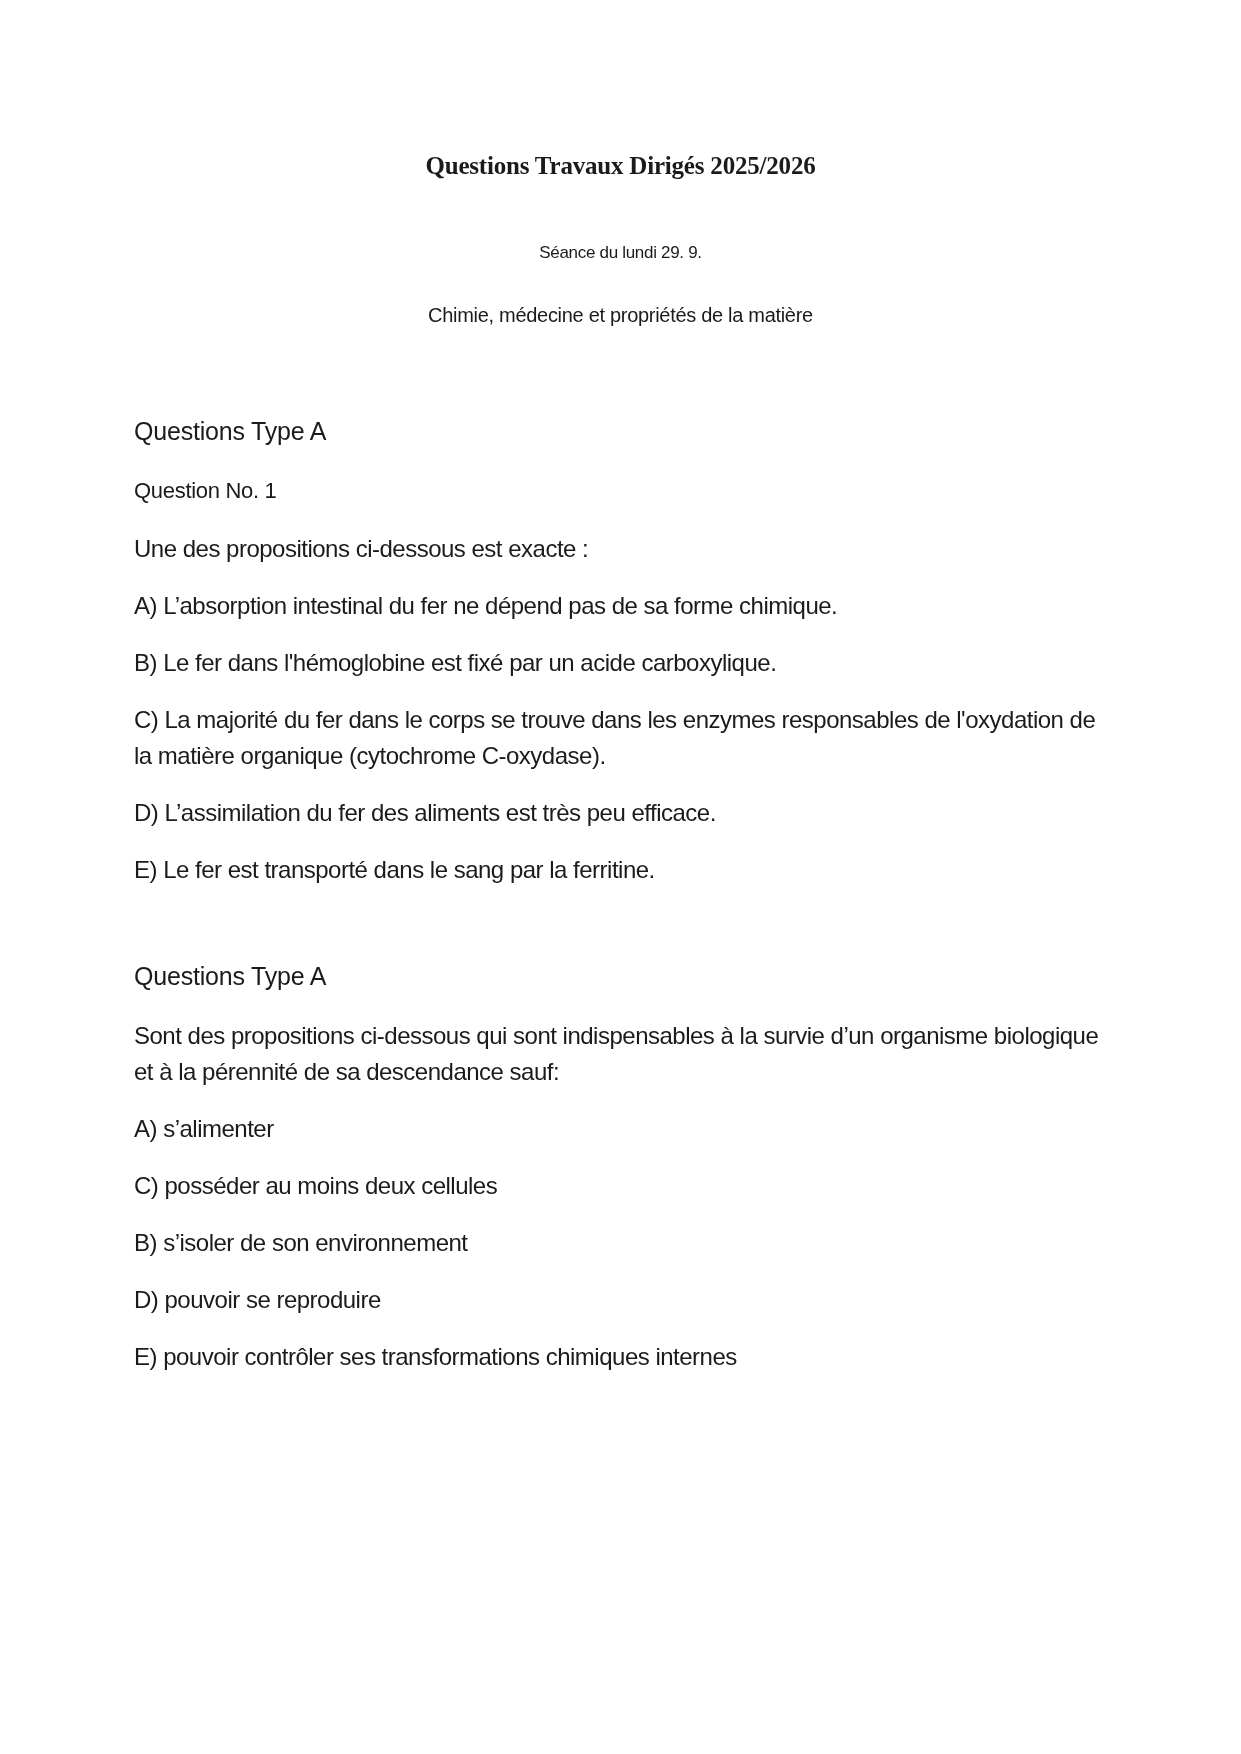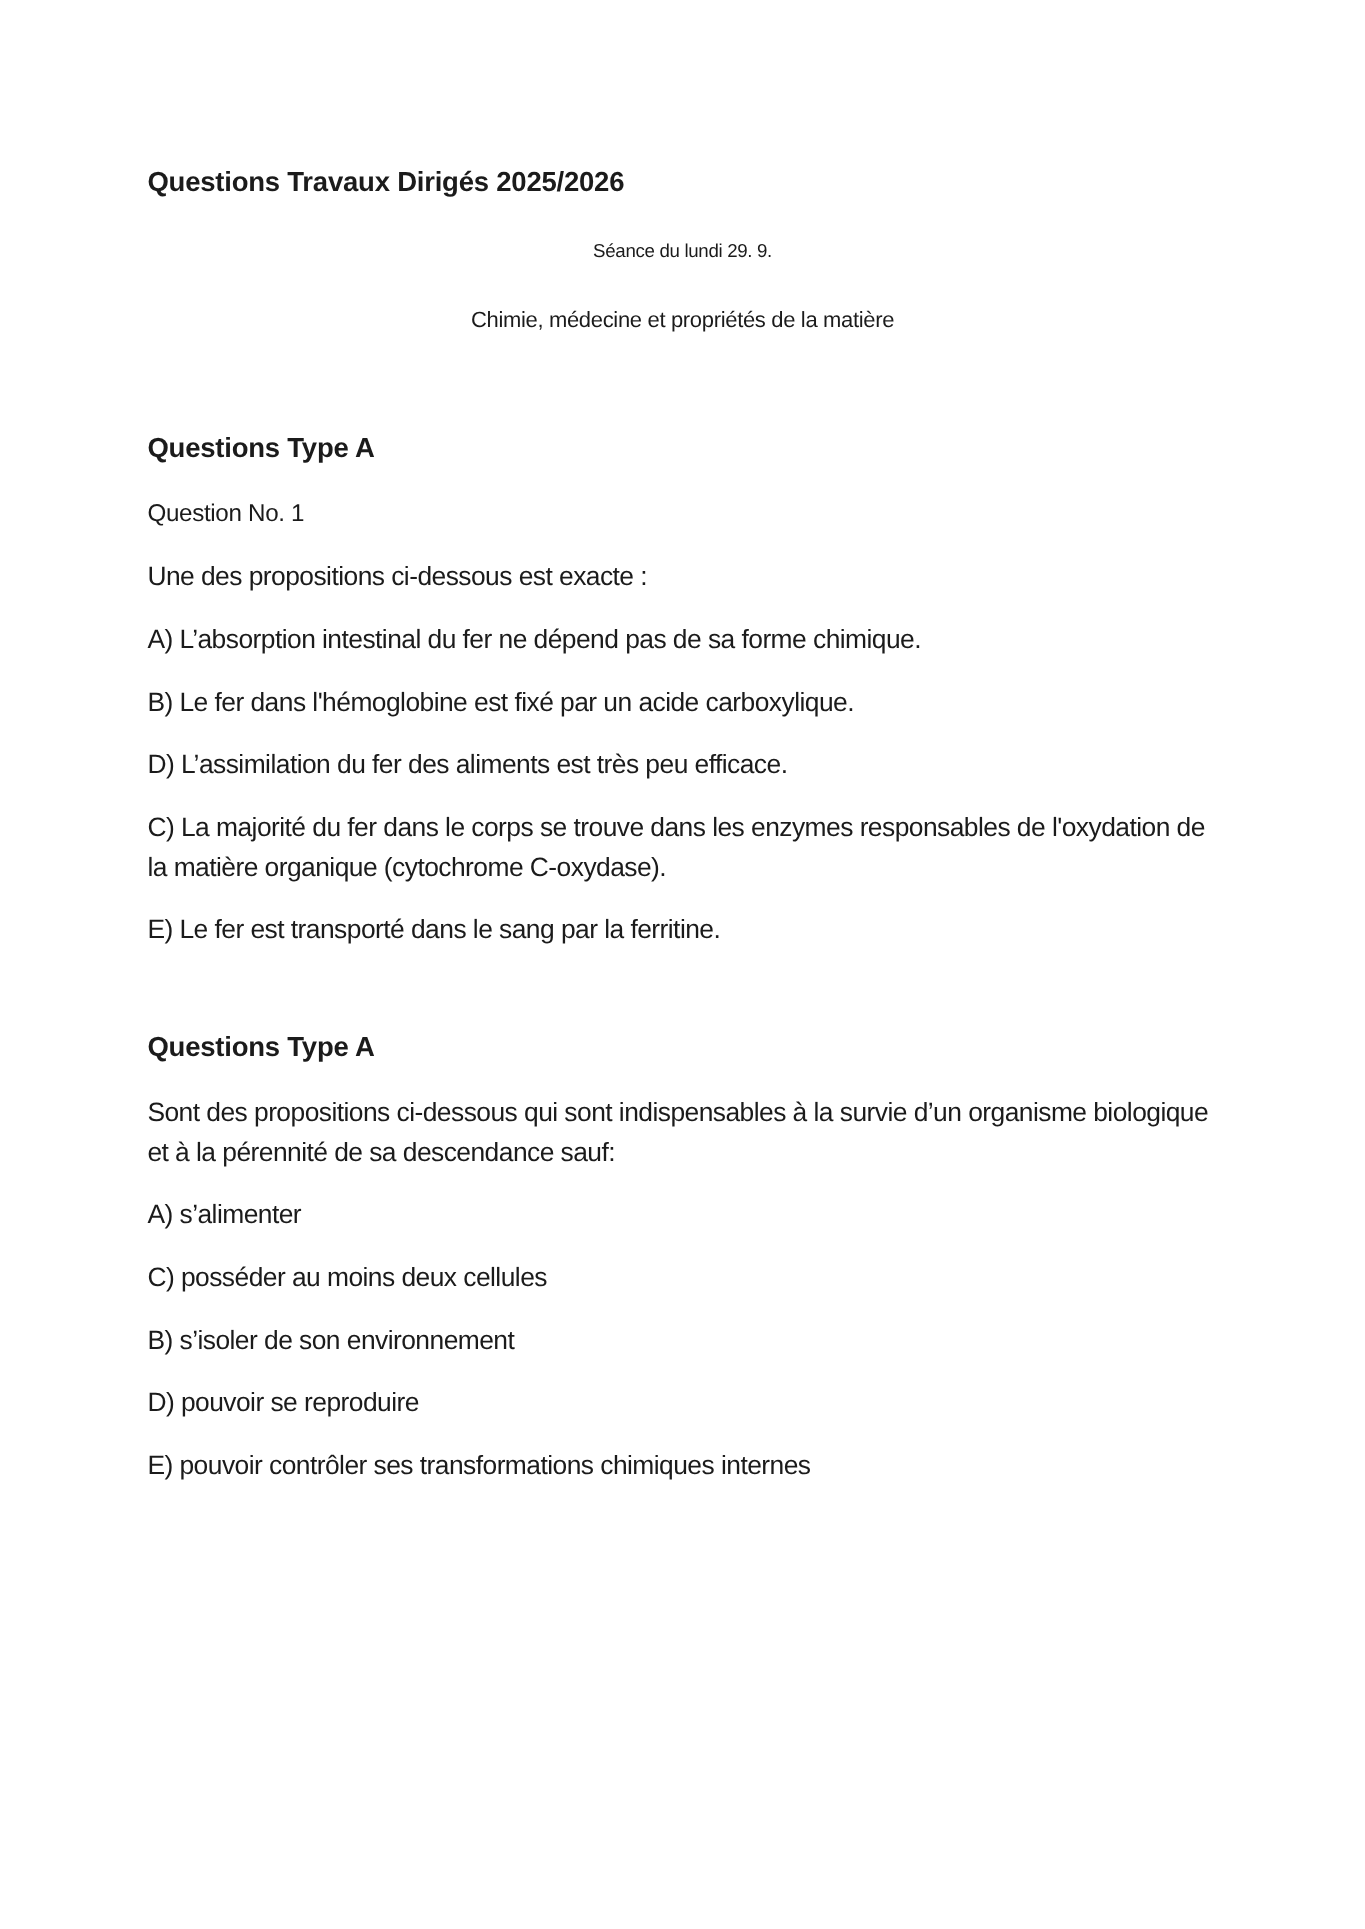--- a/index.html
+++ b/index.html
@@ -20,23 +20,25 @@
     width: 1241px;
     height: 1754px;
     background: #ffffff;
     padding: 150px 134px 0 134px;
   }
 
   
   .doc-title {
     font-size: 25px;
     font-weight: 700;
+    text-align: center;
     line-height: 32px;
     letter-spacing: -0.2px;
-    margin-bottom: 32px;
+    margin-bottom: 56px;
+    font-family: Liberation Serif, serif;
   }
 
   .doc-session {
     font-size: 17px;
     font-weight: 400;
     text-align: center;
     line-height: 30px;
     letter-spacing: -0.3px;
     margin-bottom: 32px;
   }
@@ -52,21 +54,21 @@
 
   
   .q-section { margin-top: 0; }
 
   .q-section.first { margin-top: 85px; }
 
   .q-section.second { margin-top: 72px; }
 
   .section-heading {
     font-size: 25px;
-    font-weight: 700;
+    font-weight: 400;
     line-height: 32px;
     letter-spacing: -0.2px;
     margin-bottom: 26px;
   }
 
   .q-label {
     font-size: 22px;
     font-weight: 400;
     line-height: 36px;
     letter-spacing: -0.3px;
@@ -97,23 +99,23 @@
     <h2 class="section-heading">Questions Type A</h2>
 
     <h3 class="q-label">Question No. 1</h3>
 
     <p class="body-text">Une des propositions ci-dessous est exacte :</p>
 
     <p class="body-text">A) L’absorption intestinal du fer ne dépend pas de sa forme chimique.</p>
 
     <p class="body-text">B) Le fer dans l'hémoglobine est fixé par un acide carboxylique.</p>
 
+    <p class="body-text">C) La majorité du fer dans le corps se trouve dans les enzymes responsables de l'oxydation de la matière organique (cytochrome C-oxydase).</p>
+
     <p class="body-text">D) L’assimilation du fer des aliments est très peu efficace.</p>
-
-    <p class="body-text">C) La majorité du fer dans le corps se trouve dans les enzymes responsables de l'oxydation de la matière organique (cytochrome C-oxydase).</p>
 
     <p class="body-text">E) Le fer est transporté dans le sang par la ferritine.</p>
   </section>
 
   <section class="q-section second">
     <h2 class="section-heading">Questions Type A</h2>
 
 
     <p class="body-text">Sont des propositions ci-dessous qui sont indispensables à la survie d’un organisme biologique et à la pérennité de sa descendance sauf:</p>
 

